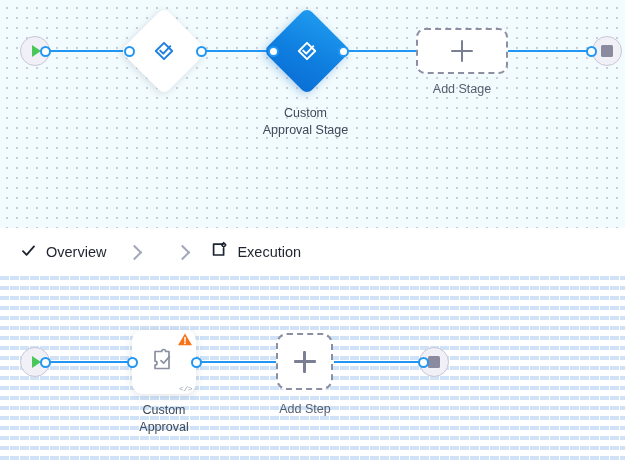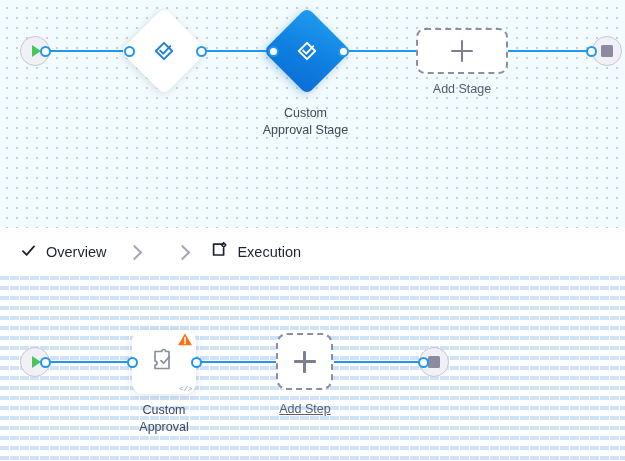--- a/index.html
+++ b/index.html
@@ -240,21 +240,21 @@
       </span>
       <span class="code-badge">&lt;/&gt;</span>
     </div>
     <div class="port" style="left:191px;top:80.5px;"></div>
     <div class="node-label" style="left:104px;top:126px;width:120px;">Custom
 Approval</div>
 
     <div class="add-box add-step-box" style="left:276px;top:57px;">
       <span class="plus"></span>
     </div>
-    <div class="add-label" style="left:249px;top:126px;width:112px;text-decoration:underline;">Add Step</div>
+    <div class="add-label" style="left:249px;top:126px;width:112px;">Add Step</div>
 
     <div class="port" style="left:418px;top:80.5px;"></div>
     <div class="terminal" style="left:419px;top:71px;">
       <span class="stop-sq"></span>
     </div>
   </div>
 
 </div>
 
 </body></html>

